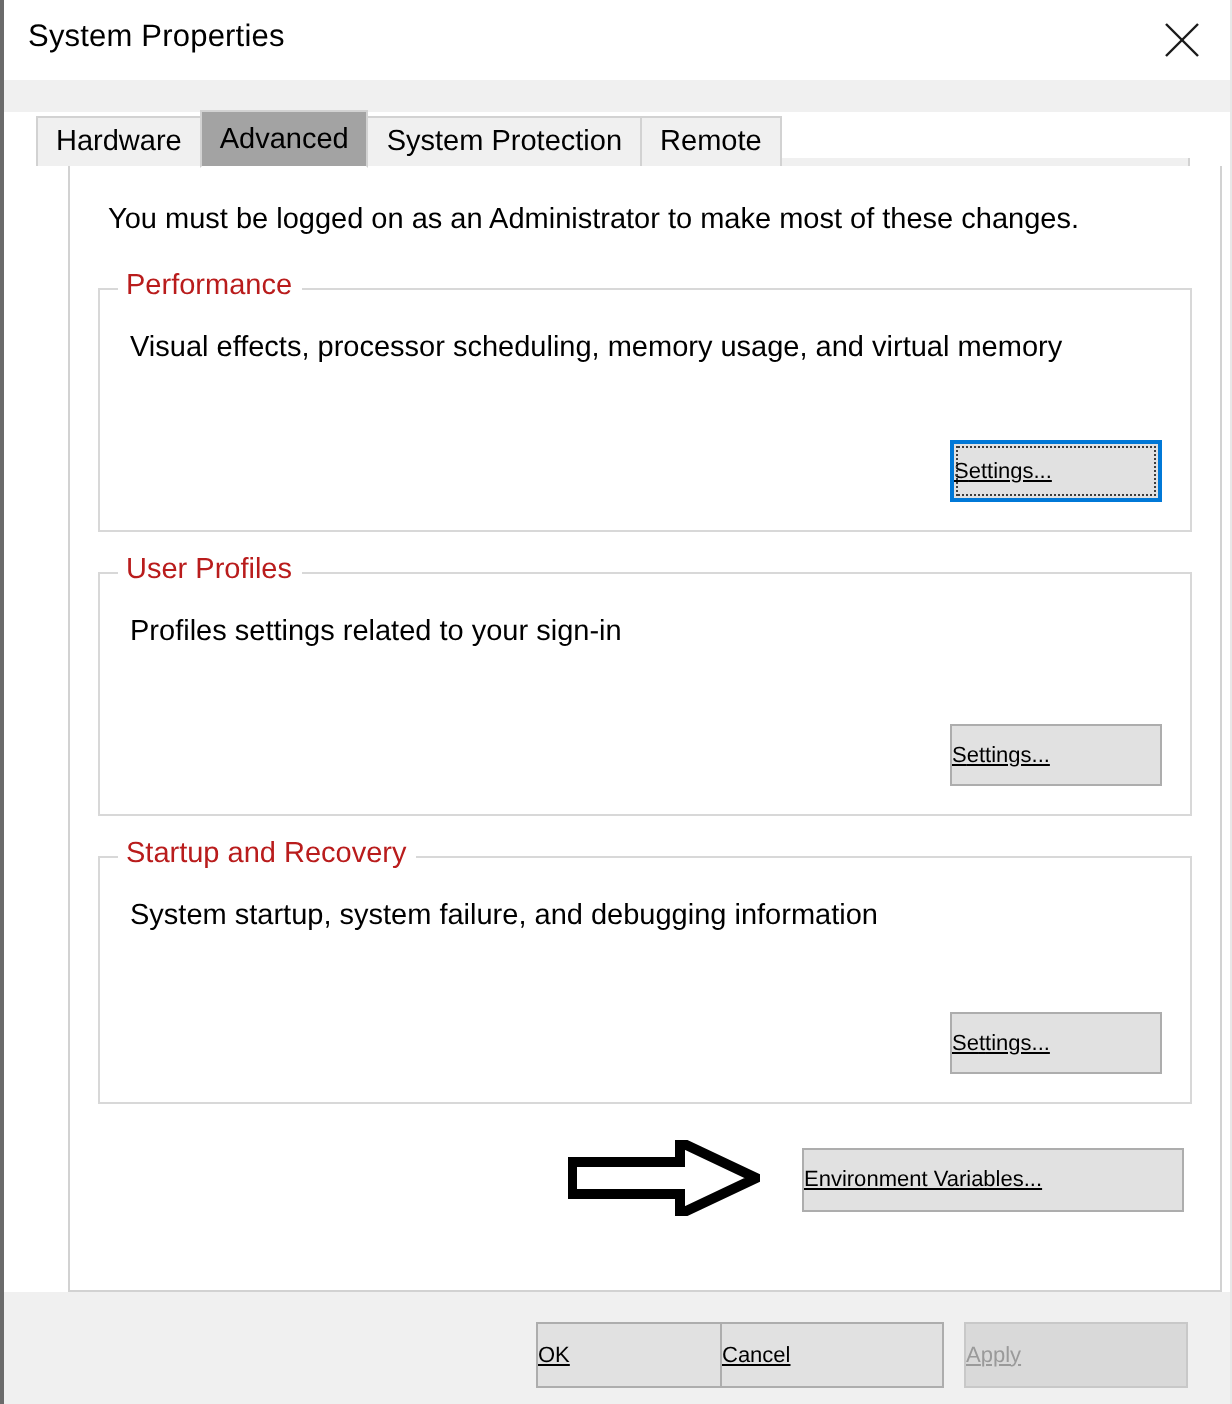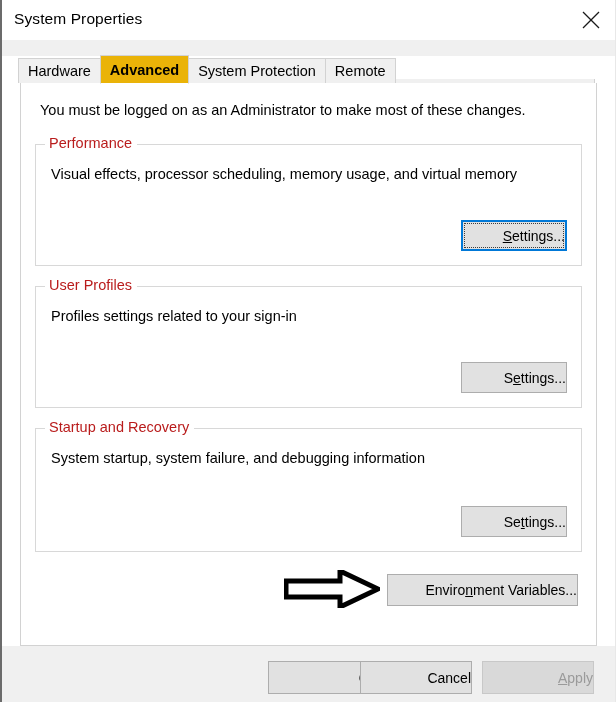--- a/index.html
+++ b/index.html
@@ -89,42 +89,41 @@
     display: flex;
     align-items: center;
     font-size: 14.5px;
     color: #000000;
     white-space: nowrap;
     box-sizing: border-box;
     cursor: default;
   }
   .tab.selected {
     height: 29px;
-    background: #eab308;
+    background: #a3a3a3;
     border: 1px solid #d2d2d2;
     border-bottom: 1px solid #ffffff;
     z-index: 6;
     margin-bottom: -1px;
-    font-weight: bold;
   }
   #tab-strip-filler {
     position: absolute;
     left: 18px; top: 79px;
     width: 577px; height: 4px;
     background: #f0f0f0;
     border-left: 1px solid #d2d2d2;
     border-right: 1px solid #d2d2d2;
     box-sizing: border-box;
     z-index: 1;
   }
 
   
   #tab-panel {
     position: absolute;
-    left: 20px; top: 83px;
+    left: 34px; top: 83px;
     width: 577px; height: 563px;
     background: #ffffff;
     border: 1px solid #d2d2d2;
     border-top: none;
     box-sizing: border-box;
     z-index: 2;
     padding-left: 12px;
   }
 
   
@@ -169,29 +168,30 @@
   #gb-performance .gb-desc  { top: 21px; }
   #gb-userprofiles .gb-desc { top: 21px; }
   #gb-startup .gb-desc      { top: 21px; }
 
   
   .btn {
     position: absolute;
     background: #e1e1e1;
     border: 1px solid #adadad;
     box-sizing: border-box;
-    font-size: 14px;
+    font-size: 11px;
     color: #000000;
     display: flex;
     align-items: center;
-    justify-content: flex-end;
+    justify-content: flex-start;
     white-space: nowrap;
     cursor: default;
     padding: 0;
     font-family: "Liberation Sans", sans-serif;
+    text-decoration: underline;
   }
   .btn.focused {
     border: 2px solid #0078d7;
     background: #e1e1e1;
   }
   .btn.focused .focus-ring {
     position: absolute;
     left: 1px; top: 1px; right: 1px; bottom: 1px;
     border: 1px dotted #3c3c3c;
     pointer-events: none;

